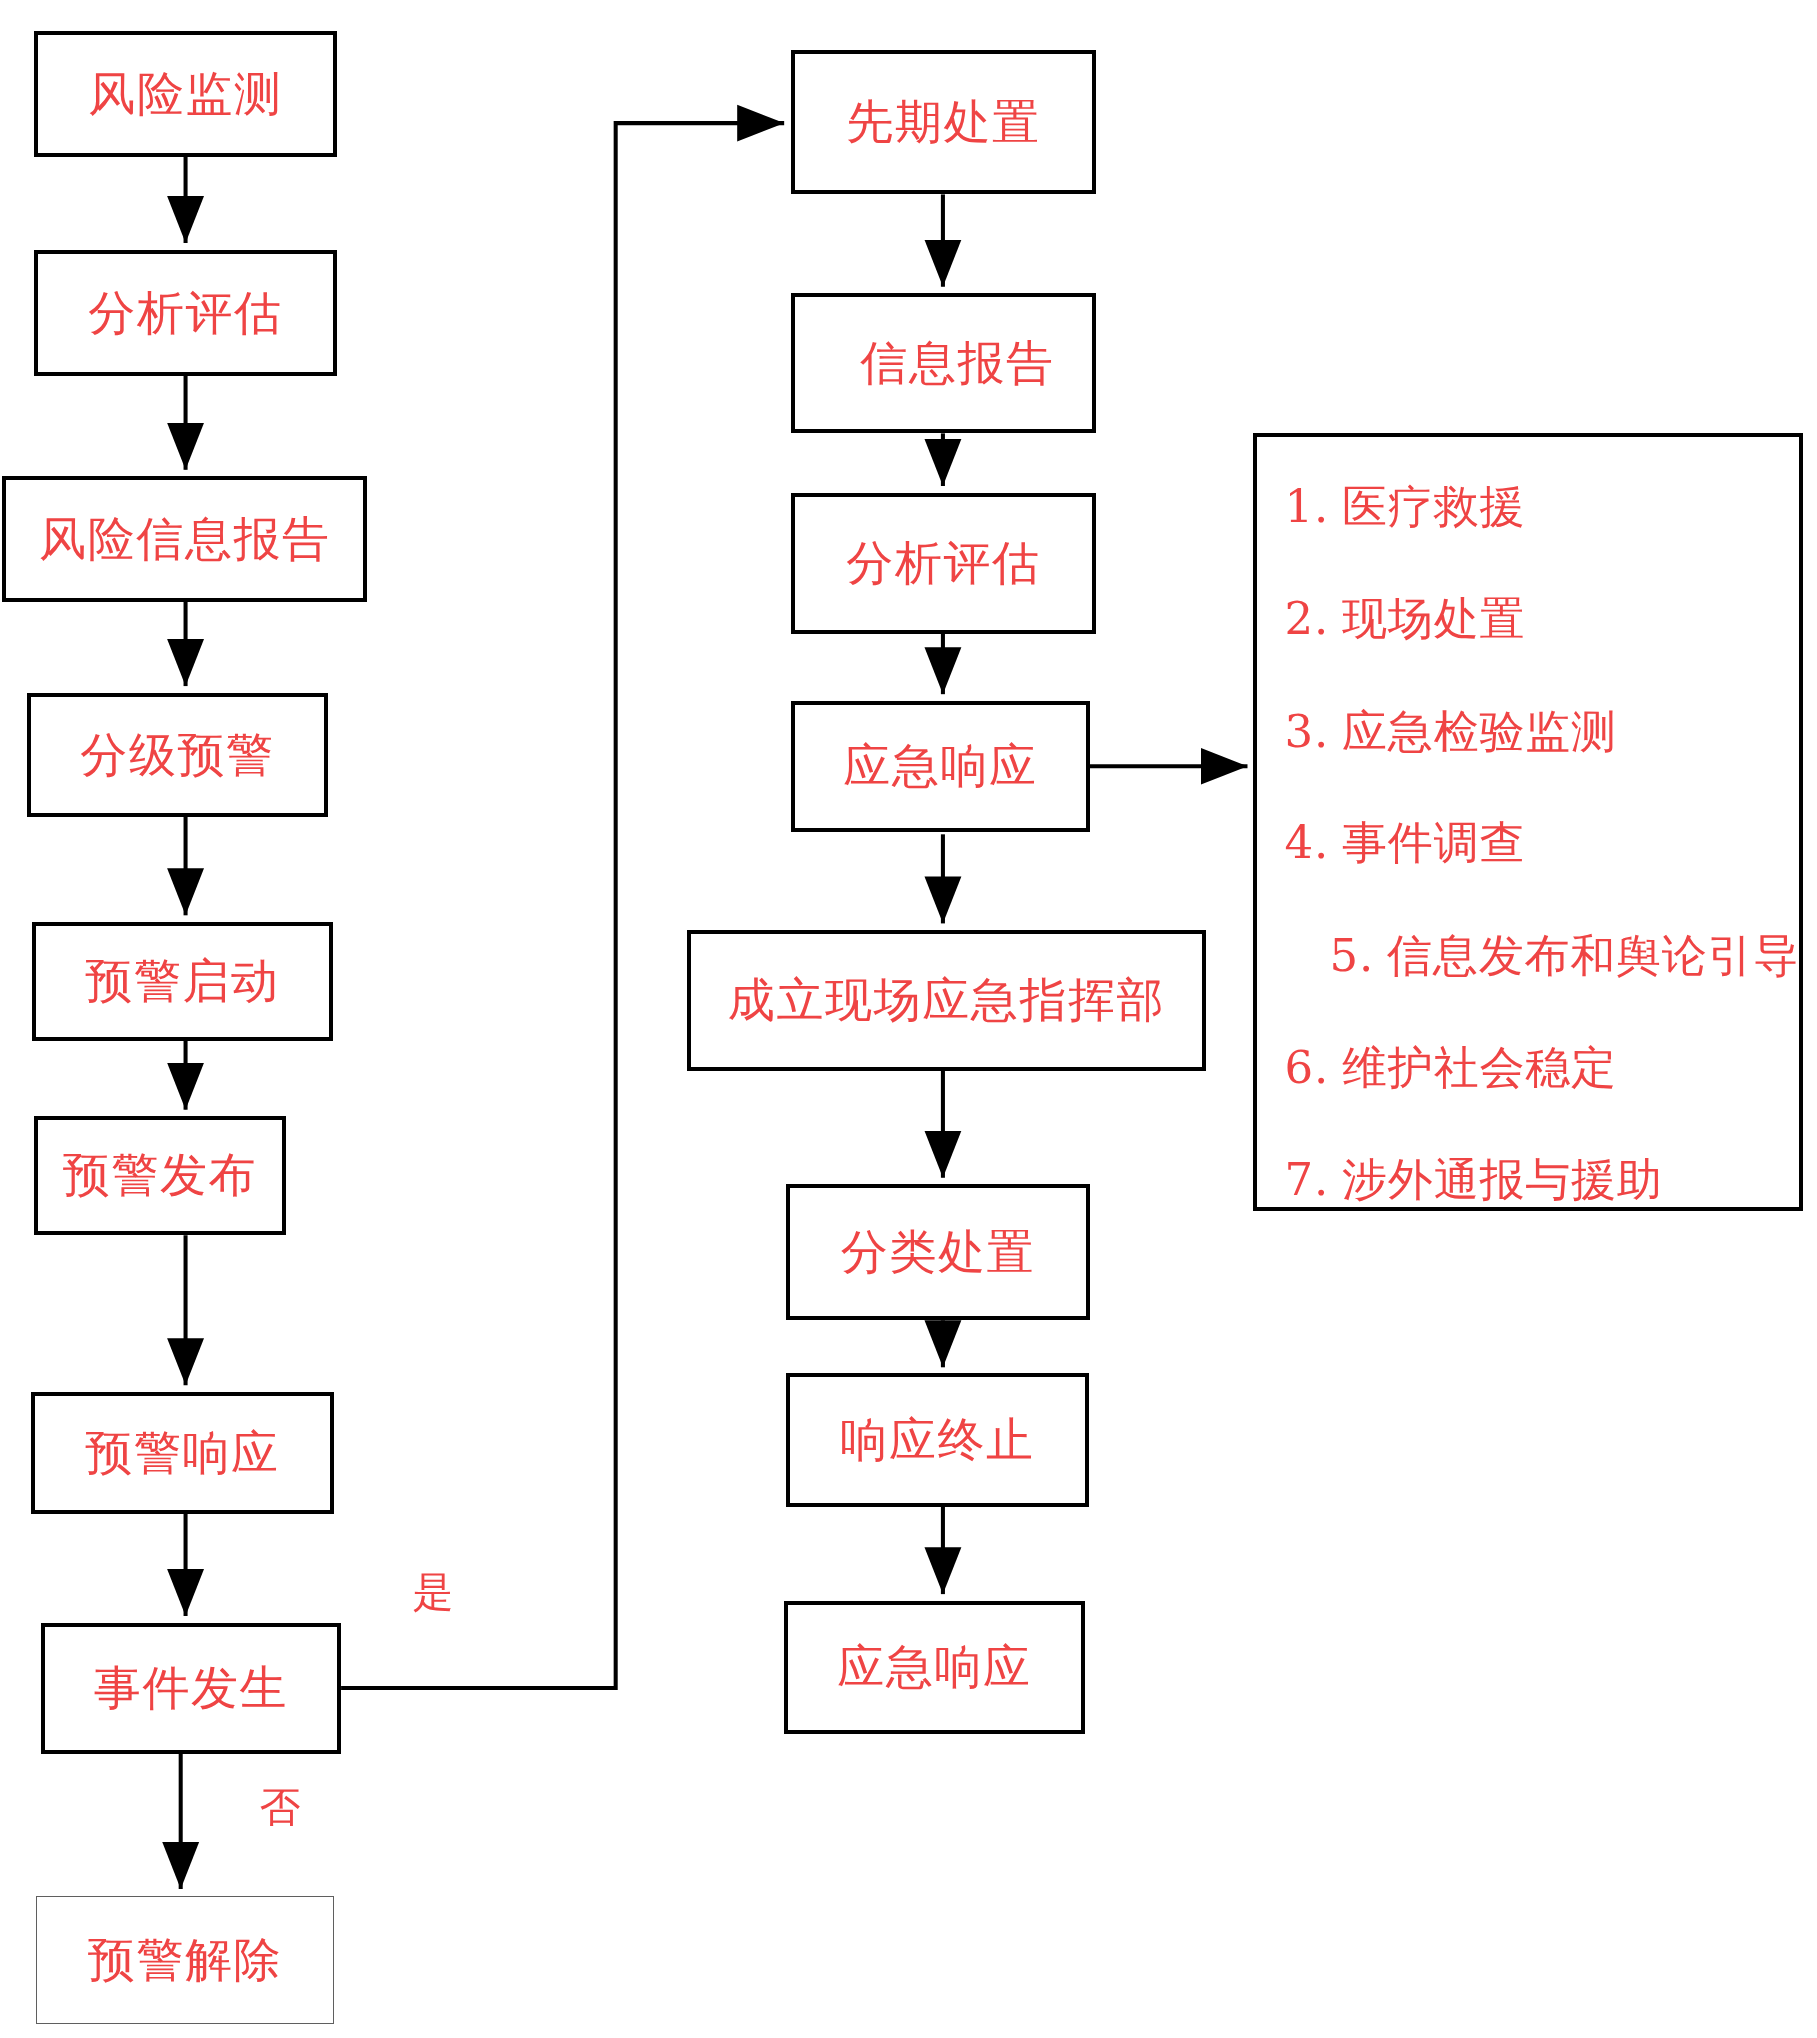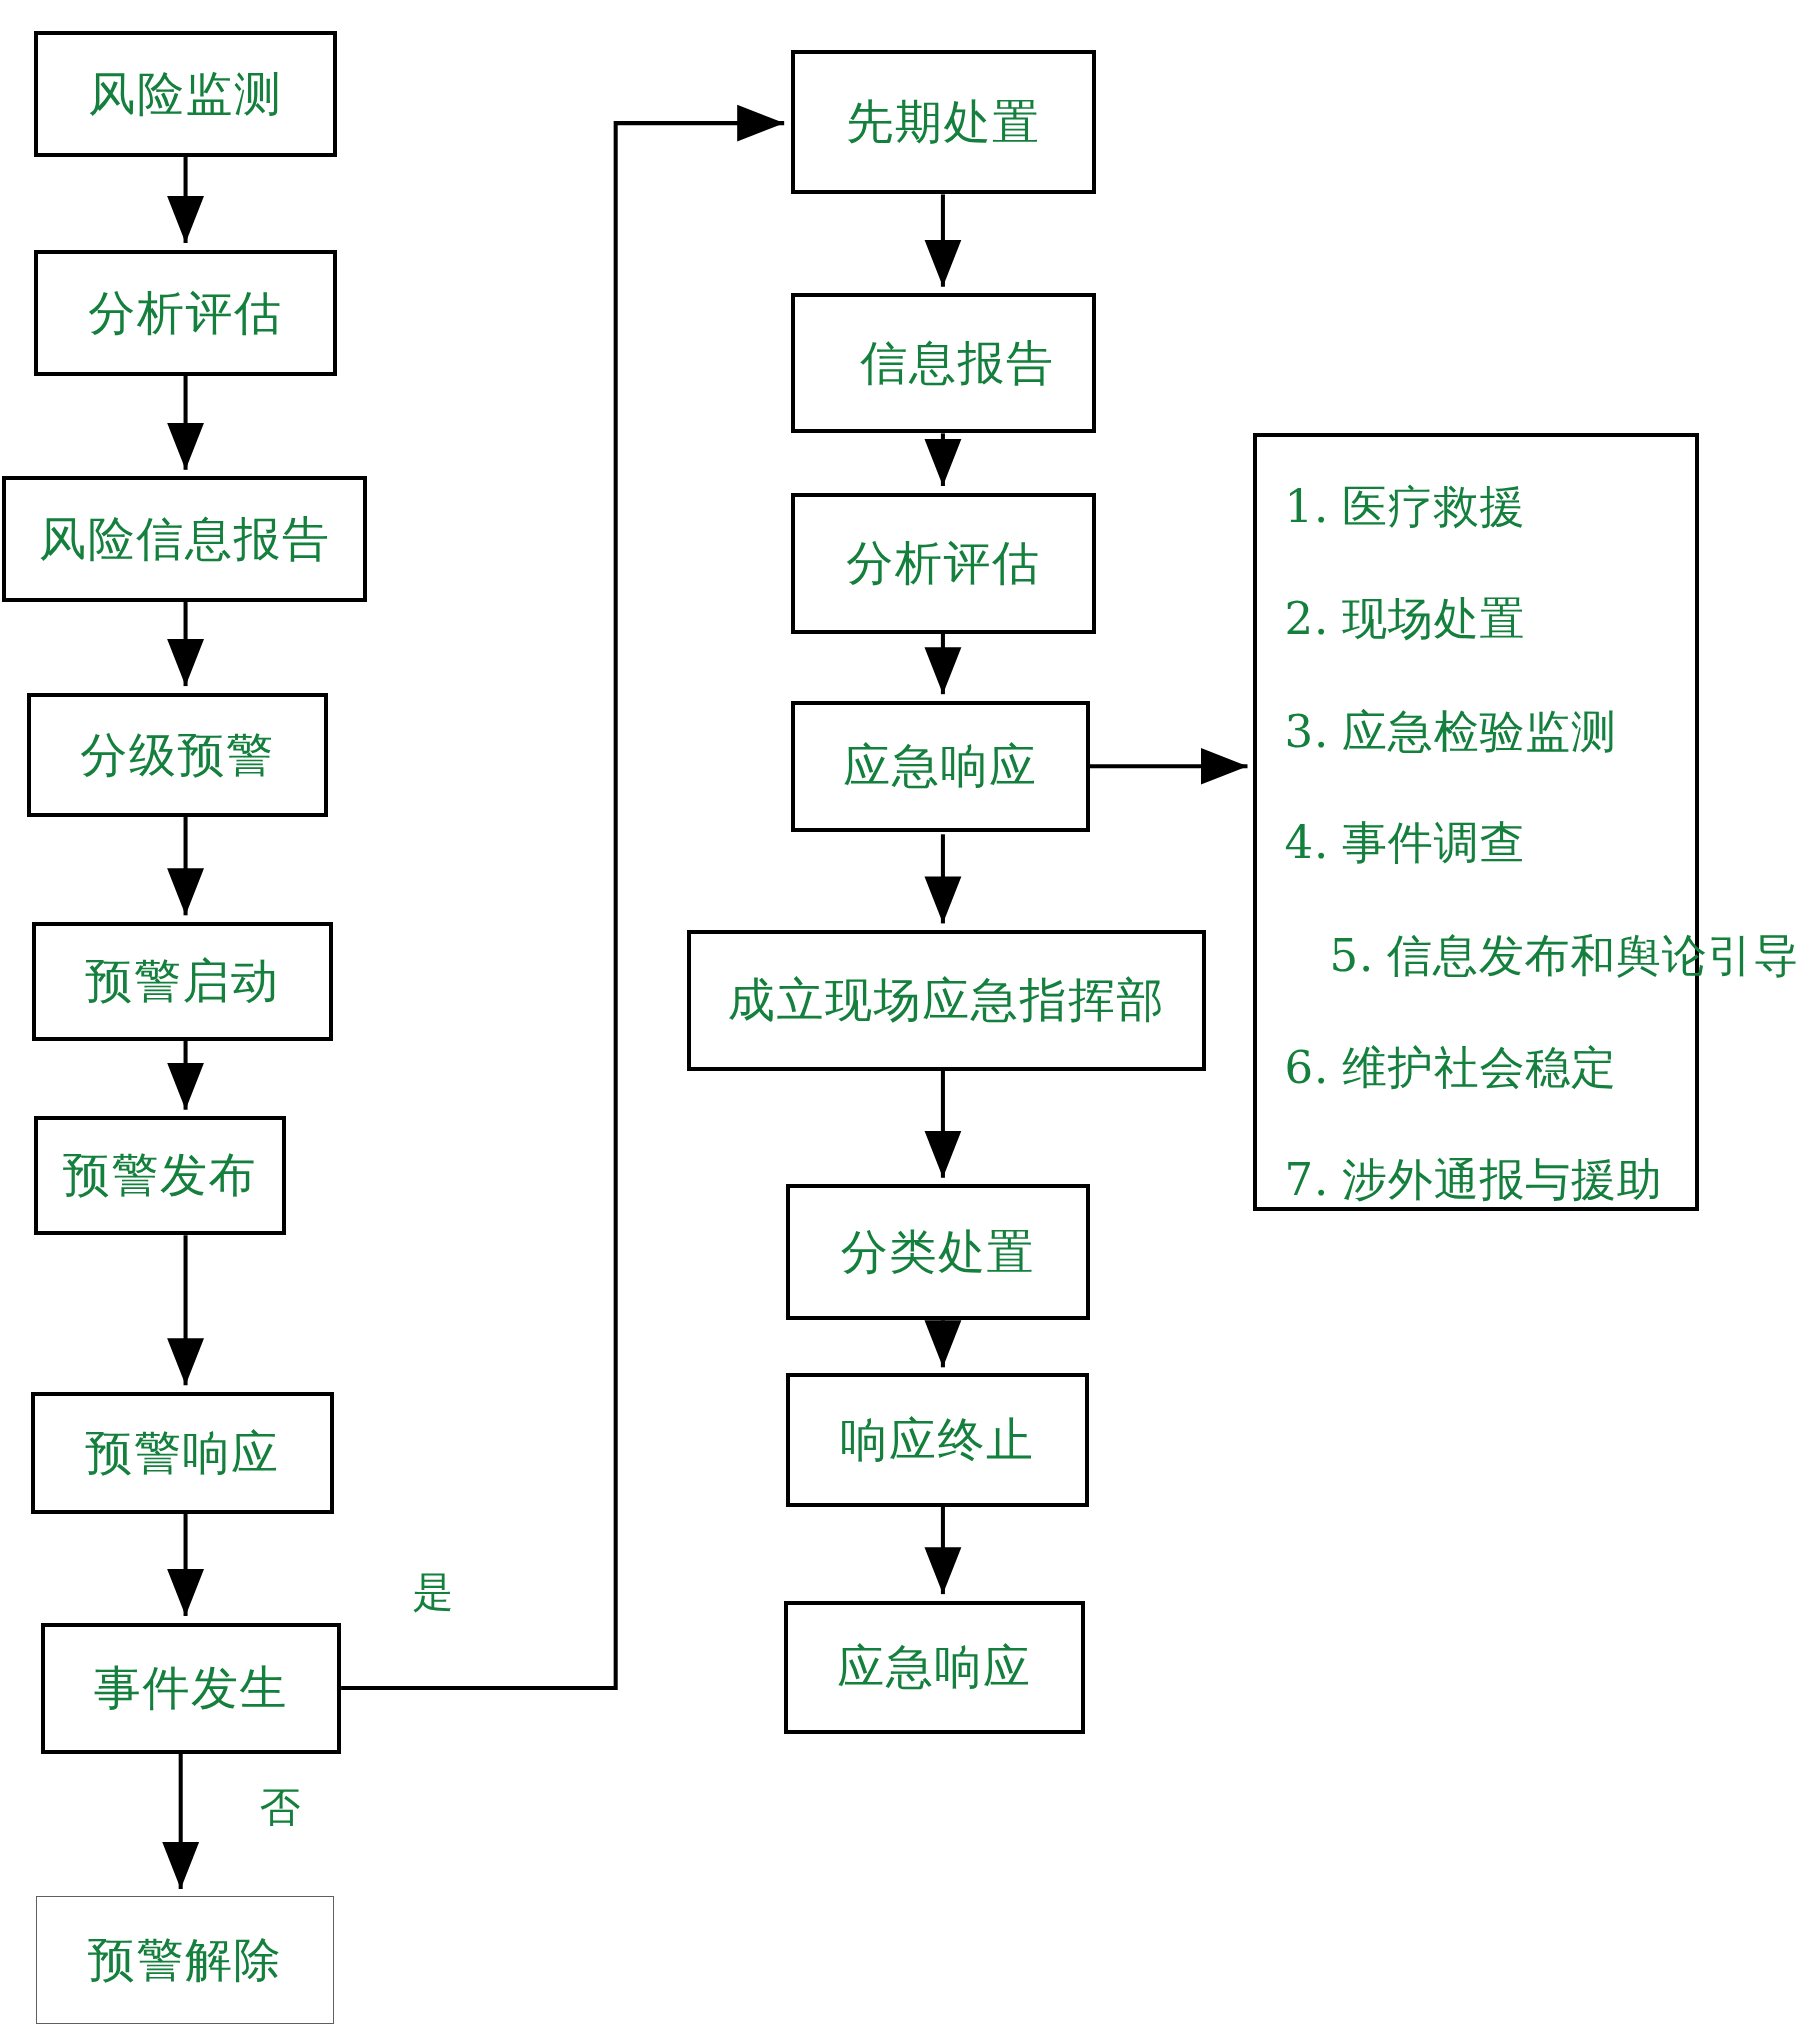--- a/index.html
+++ b/index.html
@@ -6,21 +6,21 @@
     margin: 0;
     padding: 0;
     background: #ffffff;
   }
   .stage {
     position: relative;
     width: 1817px;
     height: 2038px;
     background: #ffffff;
     font-family: "DejaVu Serif", "Liberation Serif", serif;
-    color: #15803d;
+    color: #ef4444;
     overflow: hidden;
   }
   .wires {
     position: absolute;
     left: 0;
     top: 0;
     z-index: 1;
   }
   .flow-box {
     position: absolute;
@@ -147,21 +147,21 @@
   <div class="flow-box" style="left:786px; top:1184px; width:304px; height:136px;">
       <span>分类处置</span>
     </div>
   <div class="flow-box" style="left:786px; top:1373px; width:303px; height:134px;">
       <span>响应终止</span>
     </div>
   <div class="flow-box" style="left:784px; top:1601px; width:301px; height:133px;">
       <span>应急响应</span>
     </div>
 
-  <div class="task-box" style="left:1253px; top:433px; width:446px; height:778px;padding-left:28px;">
+  <div class="task-box" style="left:1253px; top:433px; width:550px; height:778px;padding-left:28px;">
     <div class="task-item" style="top:42px;"><span class="task-num">1.</span><span>医疗救援</span></div>
     <div class="task-item" style="top:154px;"><span class="task-num">2.</span><span>现场处置</span></div>
     <div class="task-item" style="top:267px;"><span class="task-num">3.</span><span>应急检验监测</span></div>
     <div class="task-item" style="top:378px;"><span class="task-num">4.</span><span>事件调查</span></div>
     <div class="task-item" style="top:491px;margin-left:45px;"><span class="task-num">5.</span><span>信息发布和舆论引导</span></div>
     <div class="task-item" style="top:603px;"><span class="task-num">6.</span><span>维护社会稳定</span></div>
     <div class="task-item" style="top:715px;"><span class="task-num">7.</span><span>涉外通报与援助</span></div>
   </div>
 
   <div class="branch-label" style="left:433px; top:1592px;">是</div>

